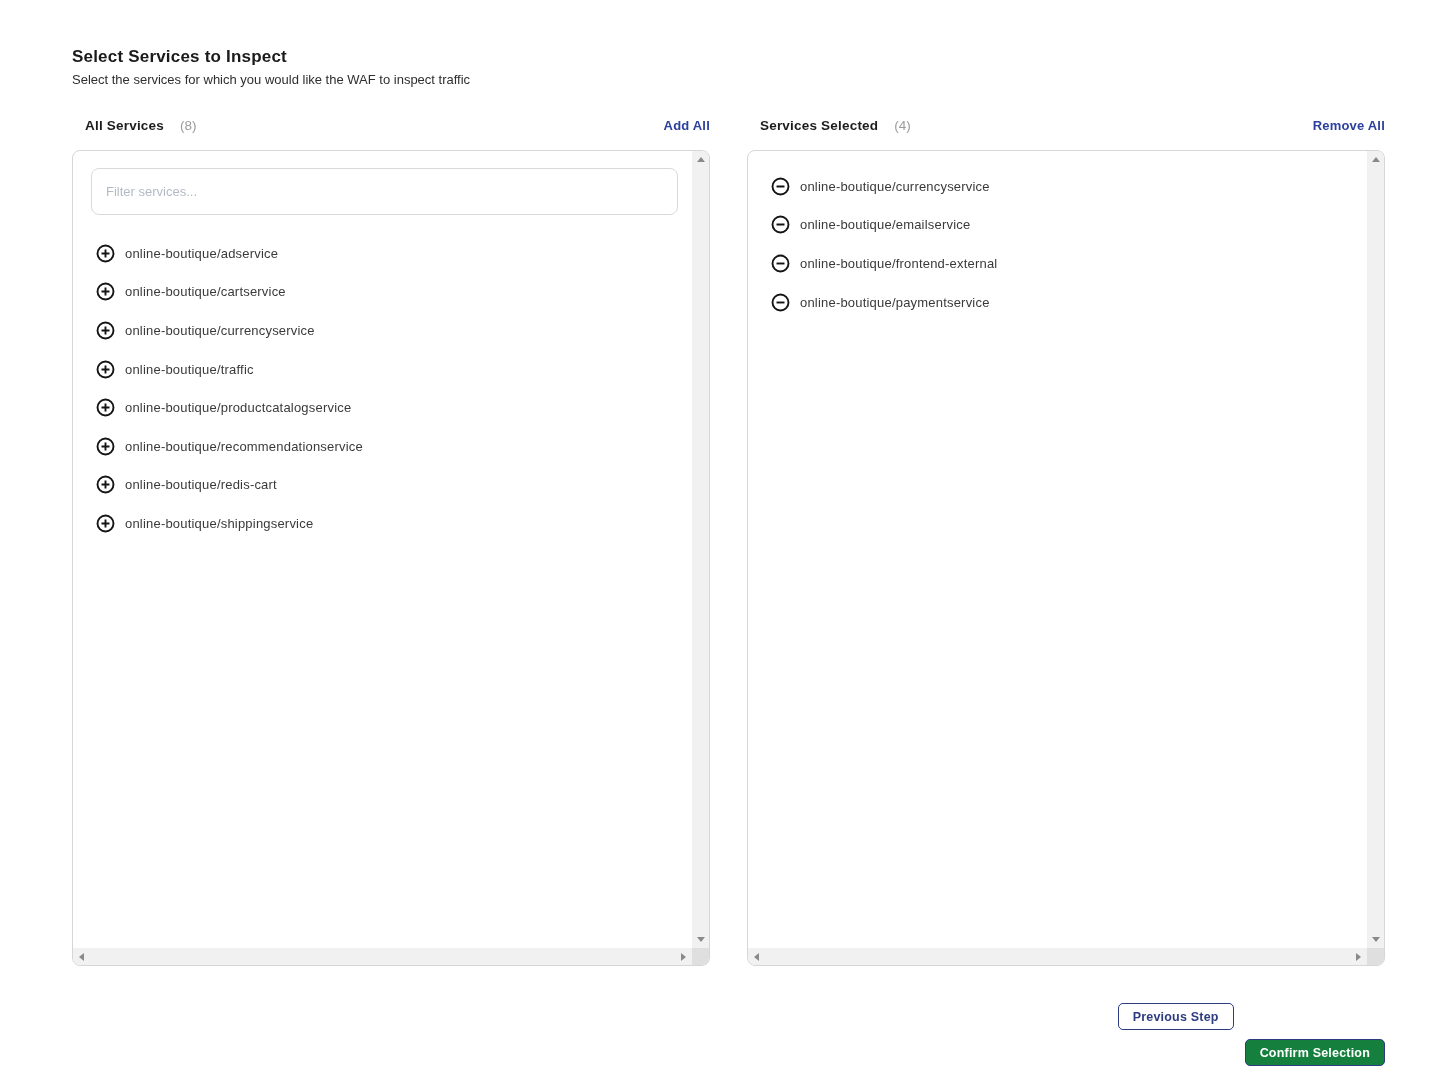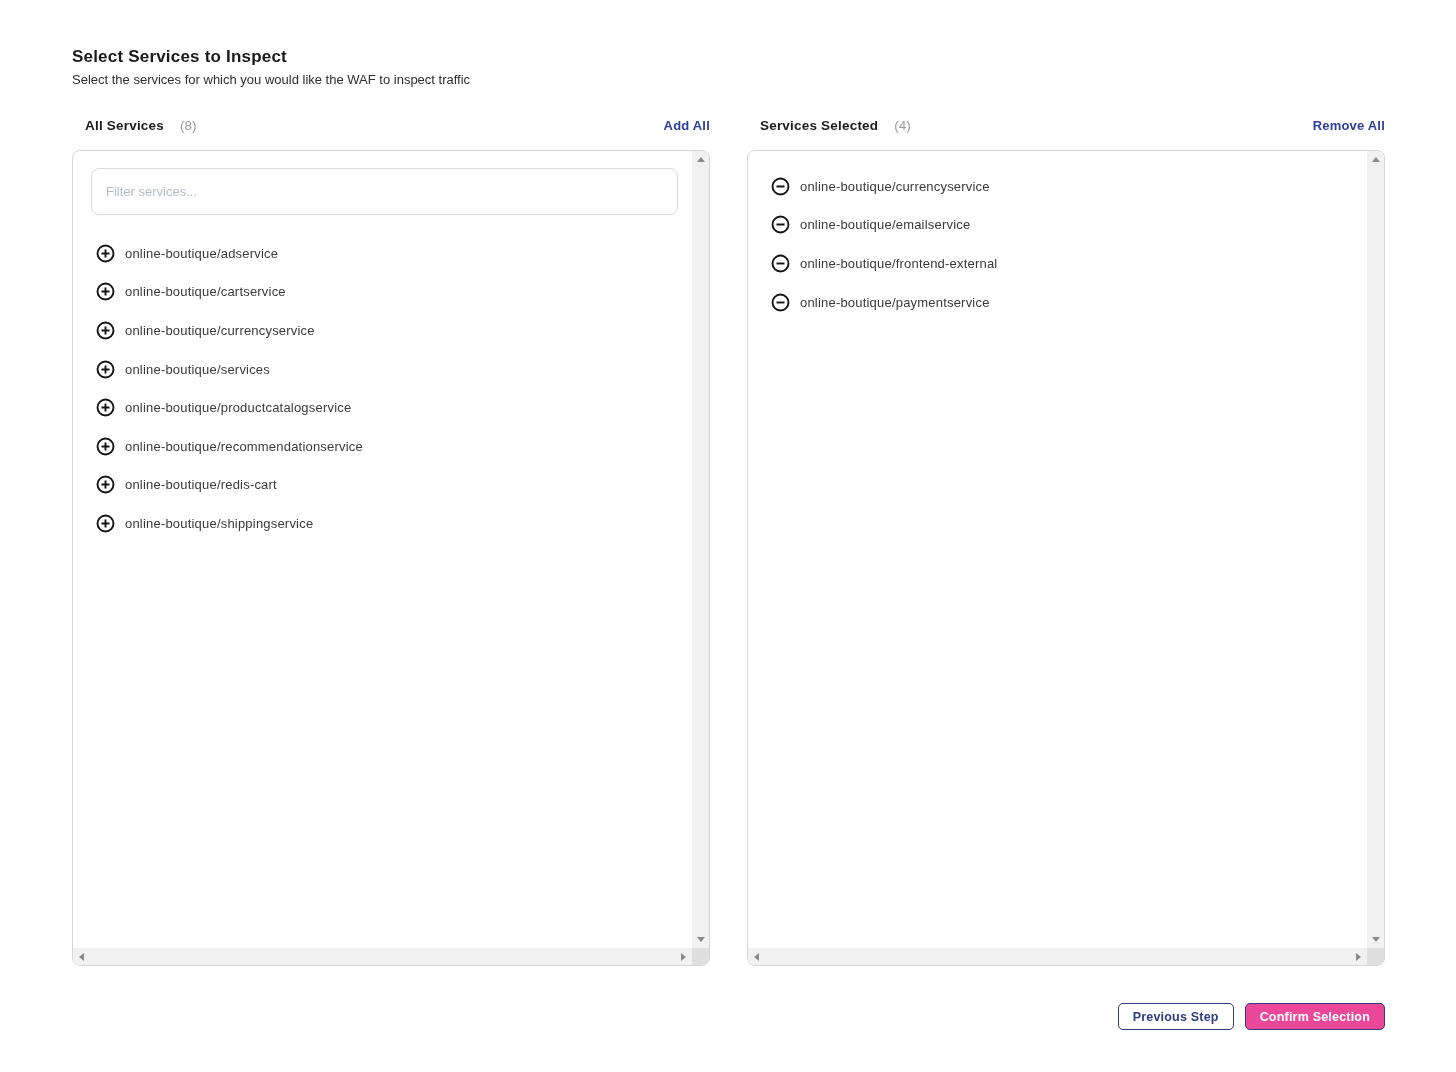--- a/index.html
+++ b/index.html
@@ -164,23 +164,24 @@
     letter-spacing: .2px;
     display: inline-flex;
     align-items: center;
   }
   .btn-outline {
     background: #ffffff;
     color: #2d3c80;
     border: 1.5px solid #2d3c80;
   }
   .btn-primary {
-    background: #ec4899;
+    background: #15803d;
     color: #ffffff;
     border: 1.5px solid #2d3c80;
+    margin-top: 36px;
   }
 </style>
 </head>
 <body>
 
 <div class="wrapper">
 
   <h1 class="page-title">Select Services to Inspect</h1>
   <div class="page-subtitle">Select the services for which you would like the WAF to inspect traffic</div>
 
@@ -229,21 +230,21 @@
             <path d="M10 5.8v8.4M5.8 10h8.4" stroke="#141414" stroke-width="2" stroke-linecap="butt"></path>
           </svg>
           <span class="service-label">online-boutique/currencyservice</span>
         </div>
 
         <div class="service-row">
           <svg class="circle-icon" viewBox="0 0 20 20">
             <circle cx="10" cy="10" r="8.4" fill="none" stroke="#141414" stroke-width="2"></circle>
             <path d="M10 5.8v8.4M5.8 10h8.4" stroke="#141414" stroke-width="2" stroke-linecap="butt"></path>
           </svg>
-          <span class="service-label">online-boutique/services</span>
+          <span class="service-label">online-boutique/traffic</span>
         </div>
 
         <div class="service-row">
           <svg class="circle-icon" viewBox="0 0 20 20">
             <circle cx="10" cy="10" r="8.4" fill="none" stroke="#141414" stroke-width="2"></circle>
             <path d="M10 5.8v8.4M5.8 10h8.4" stroke="#141414" stroke-width="2" stroke-linecap="butt"></path>
           </svg>
           <span class="service-label">online-boutique/productcatalogservice</span>
         </div>
 

